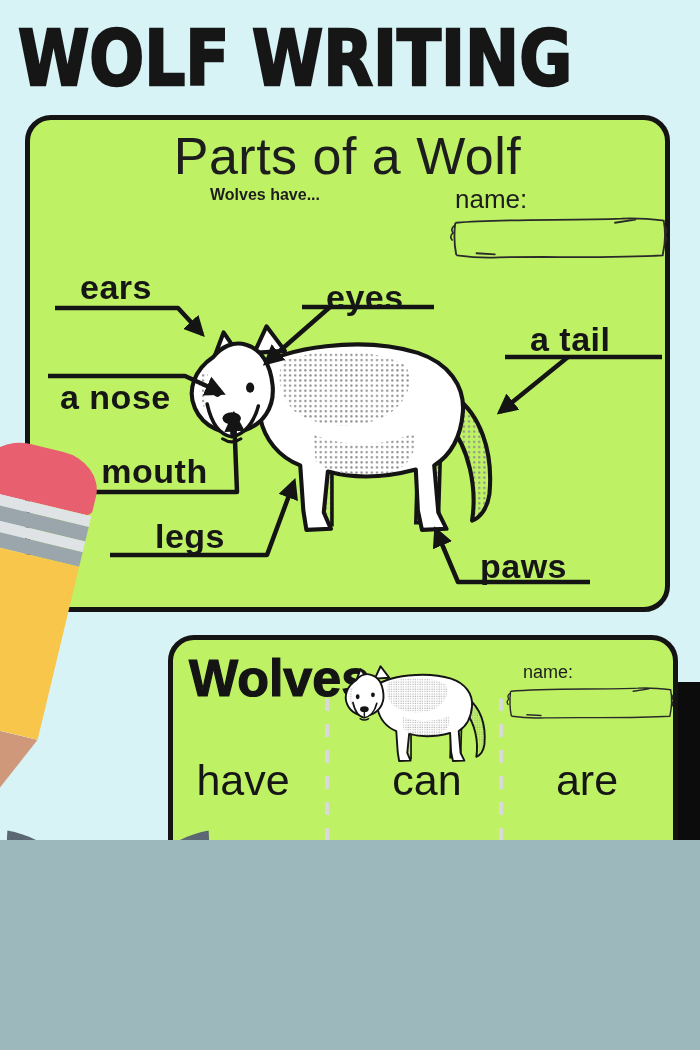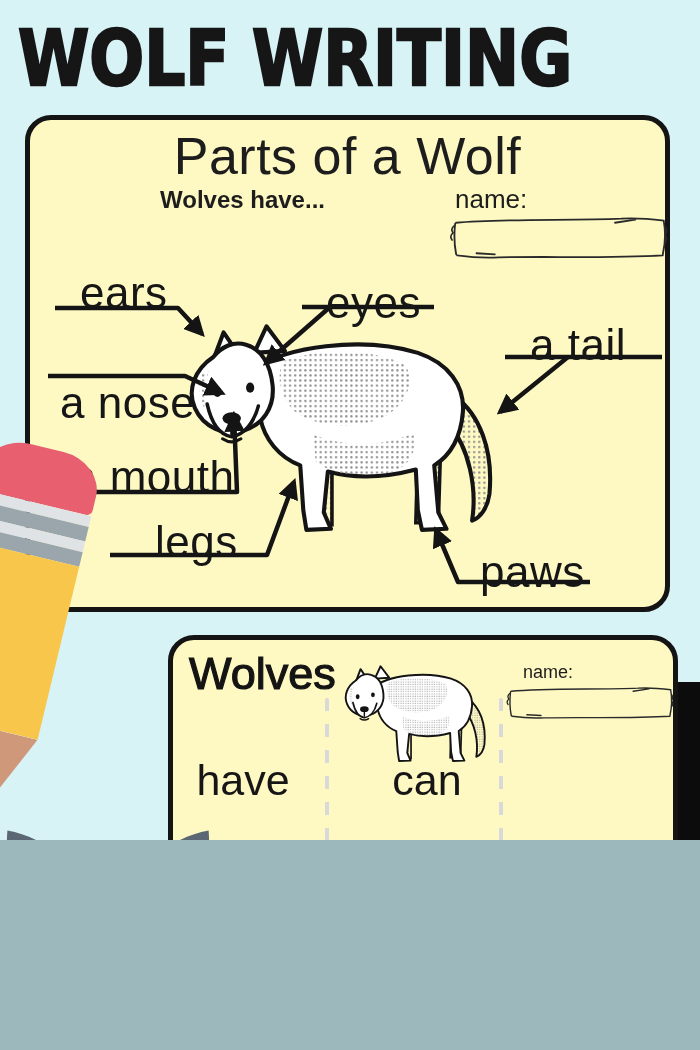--- a/index.html
+++ b/index.html
@@ -4,29 +4,29 @@
 <style>
   html,body{margin:0;padding:0;background:#9db8bc;}
   .canvas{position:relative;width:700px;height:840px;background:#d7f3f6;overflow:hidden;
           font-family:"Liberation Sans",sans-serif;color:#141414;}
   .abs{position:absolute;}
   
   .main-title{left:18px;top:14px;font-size:76px;font-weight:900;letter-spacing:0px;
               color:#161616;-webkit-text-stroke:2.5px #161616;white-space:nowrap;
               transform:scaleX(.85);transform-origin:left top;font-family:"DejaVu Sans","Liberation Sans",sans-serif;}
   
-  .card{background:#fef9c3;border:5px solid #141414;border-radius:26px;box-sizing:border-box;}
+  .card{background:#bef264;border:5px solid #141414;border-radius:26px;box-sizing:border-box;}
   .card1{left:25px;top:115px;width:645px;height:497px;z-index:2;}
   .card2{left:168px;top:635px;width:510px;height:394px;z-index:3;}
   .black-mat{left:212px;top:682px;width:488px;height:362px;background:#0c0c0c;z-index:1;}
   .ws-title{width:100%;top:6px;text-align:center;font-size:52px;font-weight:500;letter-spacing:.5px;color:#1d1d1d;}
-  .ws-subtitle{left:130px;width:210px;top:66px;font-size:24px;font-weight:700;color:#1d1d1d;}
+  .ws-subtitle{left:130px;width:210px;top:66px;text-align:center;font-size:16px;font-weight:700;color:#1d1d1d;}
   .name-label{font-weight:500;color:#1d1d1d;}
-  .part-label{font-size:44px;font-weight:400;color:#161616;letter-spacing:.5px;white-space:nowrap;}
-  .ws2-title{left:16px;top:8px;font-size:45px;font-weight:400;-webkit-text-stroke:1.2px #141414;color:#141414;}
+  .part-label{font-size:34px;font-weight:700;color:#161616;letter-spacing:.5px;white-space:nowrap;}
+  .ws2-title{left:16px;top:8px;font-size:52px;font-weight:700;-webkit-text-stroke:1.2px #141414;color:#141414;}
   .col-head{top:116px;width:100px;text-align:center;font-size:43px;font-weight:500;color:#161616;}
   .dashline{width:4px;background:repeating-linear-gradient(180deg,#d9d9d9 0 13px,rgba(0,0,0,0) 13px 26px);border-radius:2px;}
   .wline{height:3px;background:#4d4d4d;border-radius:2px;}
   
   .pencil{left:-12px;top:448px;width:118px;height:390px;transform:rotate(13.5deg);
           transform-origin:50% 0%;z-index:5;display:flex;flex-direction:column;}
   .pencil .eraser{height:56px;background:#e8606f;border-radius:42px 42px 6px 6px / 36px 36px 6px 6px;}
   .pencil .band-l{height:11px;background:#dfe3e6;}
   .pencil .band-d{height:15px;background:#9aa5ac;}
   .pencil .body-y{height:178px;background:#f7c64a;}
@@ -118,20 +118,21 @@
     <div class="abs name-label" style="left:350px;top:22px;font-size:18px;">name:</div>
     <svg class="abs" style="left:332px;top:40px;" width="172" height="46" viewBox="0 0 220 50">
         <use href="#namebox" xlink:href="#namebox"></use>
       </svg>
 
     <div class="abs dashline" style="left:152px;top:58px;height:322px;"></div>
     <div class="abs dashline" style="left:326px;top:58px;height:322px;"></div>
 
     <div class="abs col-head" style="left:20px;">have</div>
     <div class="abs col-head" style="left:204px;">can</div>
+    <div class="abs col-head" style="left:364px;">are</div>
 
     <div class="abs wline" style="left:47px;top:211px;width:92px;"></div>
     <div class="abs wline" style="left:47px;top:264px;width:92px;"></div>
     <div class="abs wline" style="left:47px;top:313px;width:92px;"></div>
     <div class="abs wline" style="left:47px;top:362px;width:92px;"></div>
 
     <div class="abs wline" style="left:176px;top:211px;width:132px;"></div>
     <div class="abs wline" style="left:176px;top:264px;width:132px;"></div>
     <div class="abs wline" style="left:176px;top:313px;width:132px;"></div>
     <div class="abs wline" style="left:176px;top:362px;width:132px;"></div>

